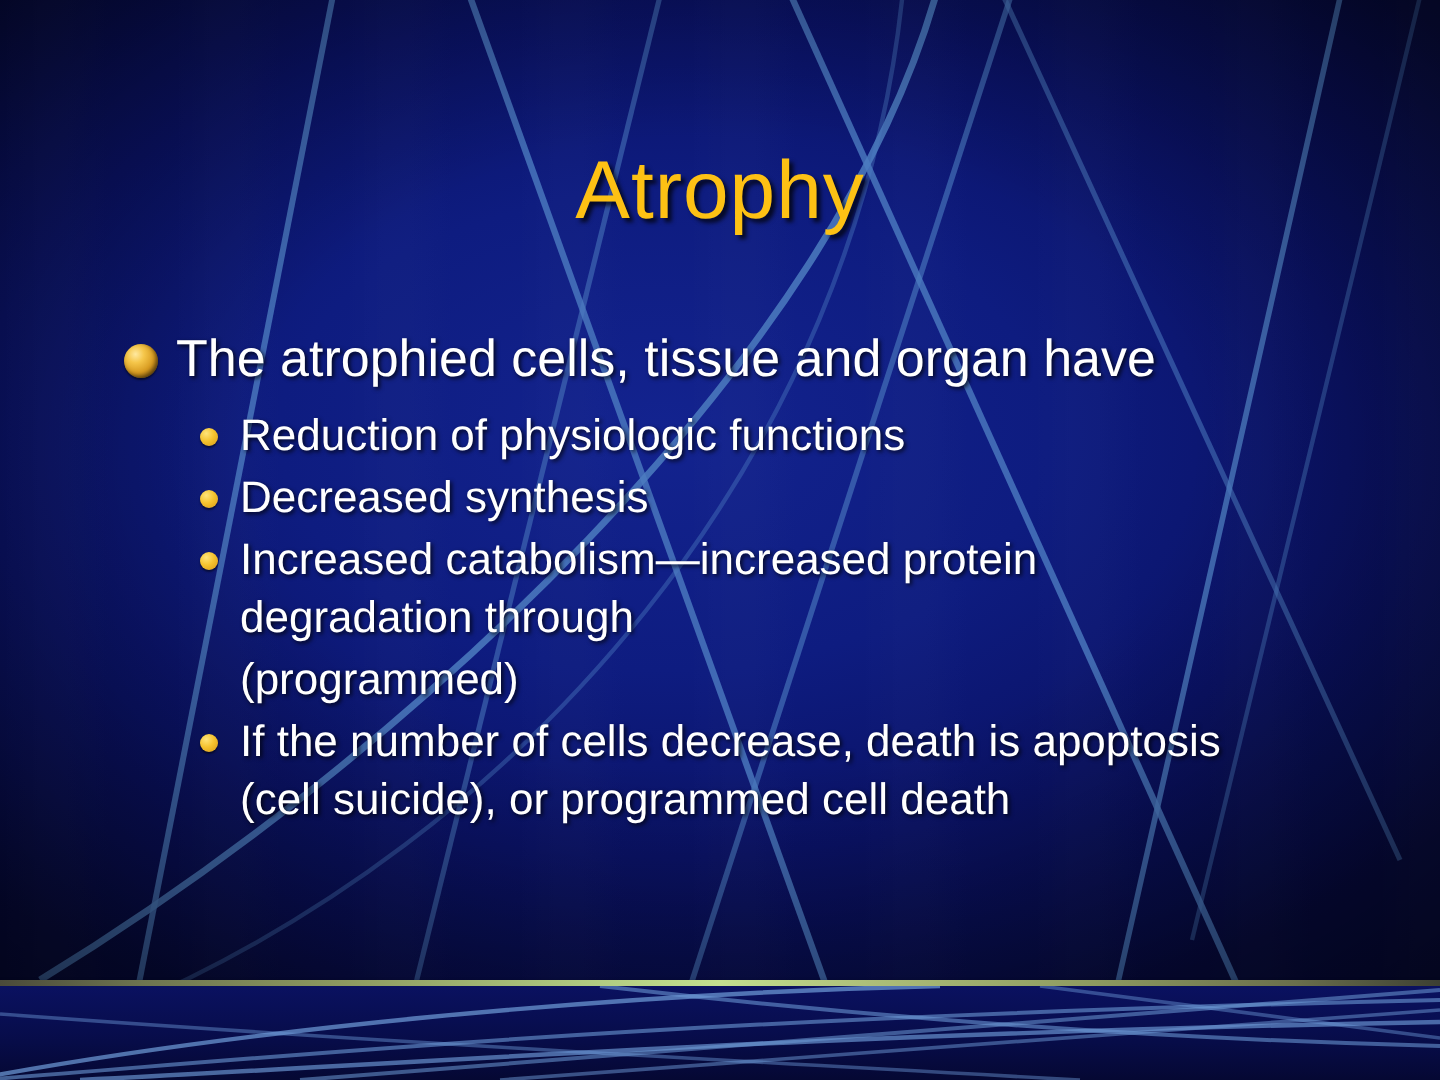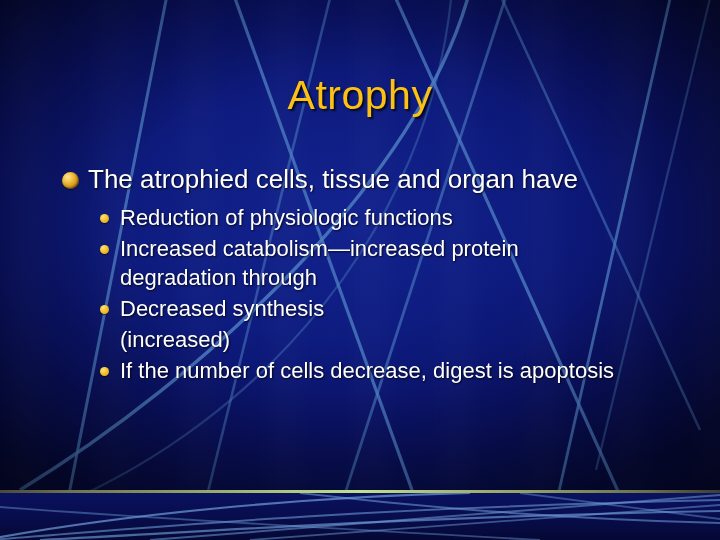--- a/index.html
+++ b/index.html
@@ -184,37 +184,38 @@
 
     <ul class="lvl2-list">
 
       <li class="lvl2">
         <span class="dot"></span>
         <span class="cont-line">Reduction of physiologic functions</span>
       </li>
 
       <li class="lvl2">
         <span class="dot"></span>
+        <span class="cont-line">Decreased synthesis</span>
+      </li>
+
+      <li class="lvl2">
+        <span class="dot"></span>
         <span class="cont-line">Increased catabolism—increased protein</span>
         <span class="cont-line">degradation through</span>
       </li>
 
-      <li class="lvl2">
-        <span class="dot"></span>
-        <span class="cont-line">Decreased synthesis</span>
-      </li>
-
       <li class="lvl2 nobullet">
 
-        <span class="cont-line">(increased)</span>
-      </li>
-
-      <li class="lvl2">
-        <span class="dot"></span>
-        <span class="cont-line">If the number of cells decrease, digest is apoptosis</span>
+        <span class="cont-line">(programmed)</span>
+      </li>
+
+      <li class="lvl2">
+        <span class="dot"></span>
+        <span class="cont-line">If the number of cells decrease, death is apoptosis</span>
+        <span class="cont-line">(cell suicide), or programmed cell death</span>
       </li>
 
     </ul>
   </div>
 
   <div class="divider"></div>
   <div class="footer-band">
     <svg width="720" height="47" viewBox="0 0 720 47" preserveAspectRatio="none">
       <g stroke="#6d9ad6" fill="none" stroke-opacity="0.72">
         <path d="M -10 46 C 120 22 300 4 470 0" stroke-width="2.2"></path>

